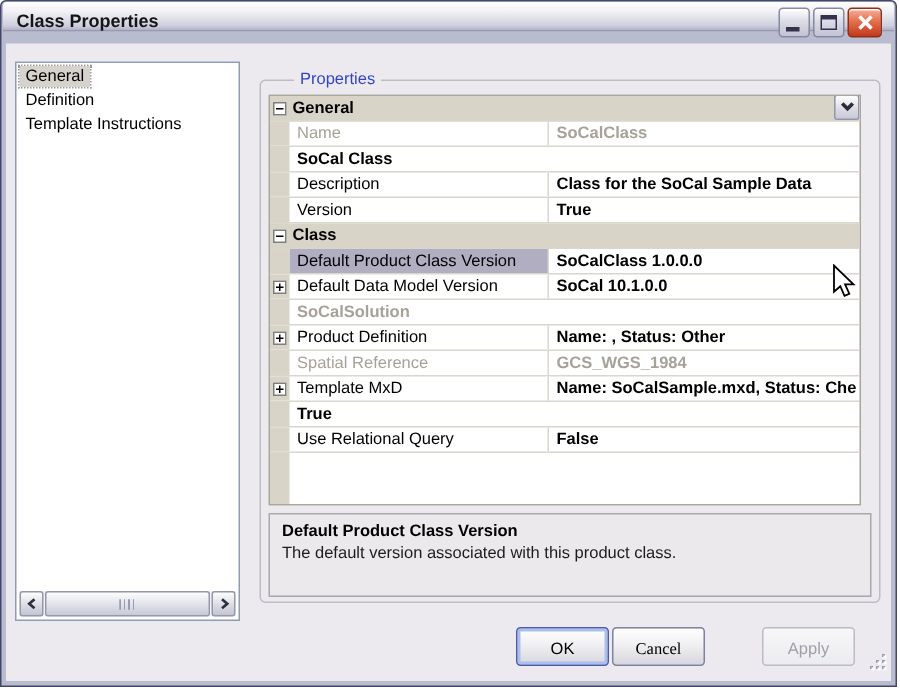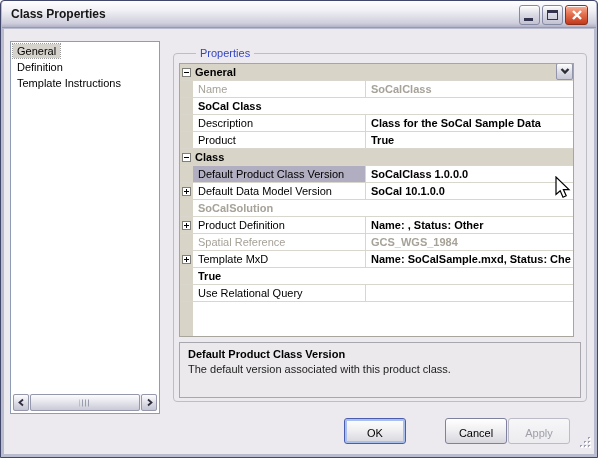--- a/index.html
+++ b/index.html
@@ -5,21 +5,21 @@
   html,body{margin:0;padding:0;background:#ffffff;}
   *{box-sizing:border-box;}
   .dialog{
     position:relative;width:598px;height:458px;margin:0;
     border:1px solid #41466b;border-radius:4px 4px 0 0;
     background:#b9bbce;overflow:hidden;
     font-family:"Liberation Sans",sans-serif;font-size:11px;color:#000;
   }
   
   .titlebar{
-    position:absolute;left:1px;top:0;right:1px;height:27px;
+    position:absolute;left:1px;top:0;right:1px;height:20px;
     background:linear-gradient(#ffffff,#f1f1f6 35%,#cfcfdd 85%,#b0b2c6);
     border-bottom:1px solid #9799b0;border-radius:3px 3px 0 0;
   }
   .title-text{position:absolute;left:9px;top:6px;font-weight:bold;font-size:12px;color:#151515;}
   .tb-btn{
     position:absolute;top:4px;width:21px;height:20px;border:1px solid #8689a4;border-radius:3px;
     background:linear-gradient(#fefefe,#dcdce6 45%,#c2c2d2);
     box-shadow:inset 0 1px 0 rgba(255,255,255,.9);cursor:default;
   }
   .tb-min{left:517px}.tb-max{left:540px}
@@ -64,21 +64,21 @@
   
   .descpanel{position:absolute;left:178px;top:341px;width:402px;height:56px;background:#ebe9ec;
     border:1px solid #a7a7ad;padding:5px 8px;}
   .desc-title{font-weight:bold;margin-bottom:3px;}
   .desc-text{color:#1c1c1c;}
   
   .btn{position:absolute;top:417px;width:62px;height:26px;border-radius:3px;padding:8px;
     font-family:"Liberation Sans",sans-serif;font-size:11px;color:#000;
     background:linear-gradient(#ffffff,#f0f0f2 45%,#d7d6de);border:1px solid #7e81a0;}
   .btn-ok{left:343px;border-color:#4a5cae;box-shadow:inset 0 0 0 2px #a9c0ec;}
-  .btn-cancel{left:444px;}
+  .btn-cancel{left:407px;font-family:Liberation Serif, serif;}
   .btn-apply{left:507px;color:#9fa0a8;border-color:#bcbcc8;background:linear-gradient(#f7f7f8,#ececf0);}
   .grip{position:absolute;right:5px;bottom:6px;}
   .cursor{position:absolute;left:553px;top:175px;z-index:10;pointer-events:none;}
 </style>
 </head>
 <body>
 
 <div class="dialog">
 
   <div class="titlebar">
@@ -145,21 +145,21 @@
     </div>
 
     <div class="grow">
       <span class="mcell"></span>
       <span class="plabel">Description</span>
       <span class="pvalue">Class for the SoCal Sample Data</span>
     </div>
 
     <div class="grow">
       <span class="mcell"></span>
-      <span class="plabel">Product</span>
+      <span class="plabel">Version</span>
       <span class="pvalue">True</span>
     </div>
 
     <div class="grow cat">
       <span class="mcell">
         <span class="expander"></span>
       </span>
       <span class="cat-label">Class</span>
     </div>
 
@@ -210,20 +210,21 @@
     </div>
 
     <div class="grow">
       <span class="mcell"></span>
       <span class="pvalue">True</span>
     </div>
 
     <div class="grow">
       <span class="mcell"></span>
       <span class="plabel">Use Relational Query</span>
+      <span class="pvalue">False</span>
     </div>
 
     <div class="grow fill">
       <span class="mcell"></span>
     </div>
   </div>
 
   <div class="descpanel">
     <div class="desc-title">Default Product Class Version</div>
     <div class="desc-text">The default version associated with this product class.</div>

